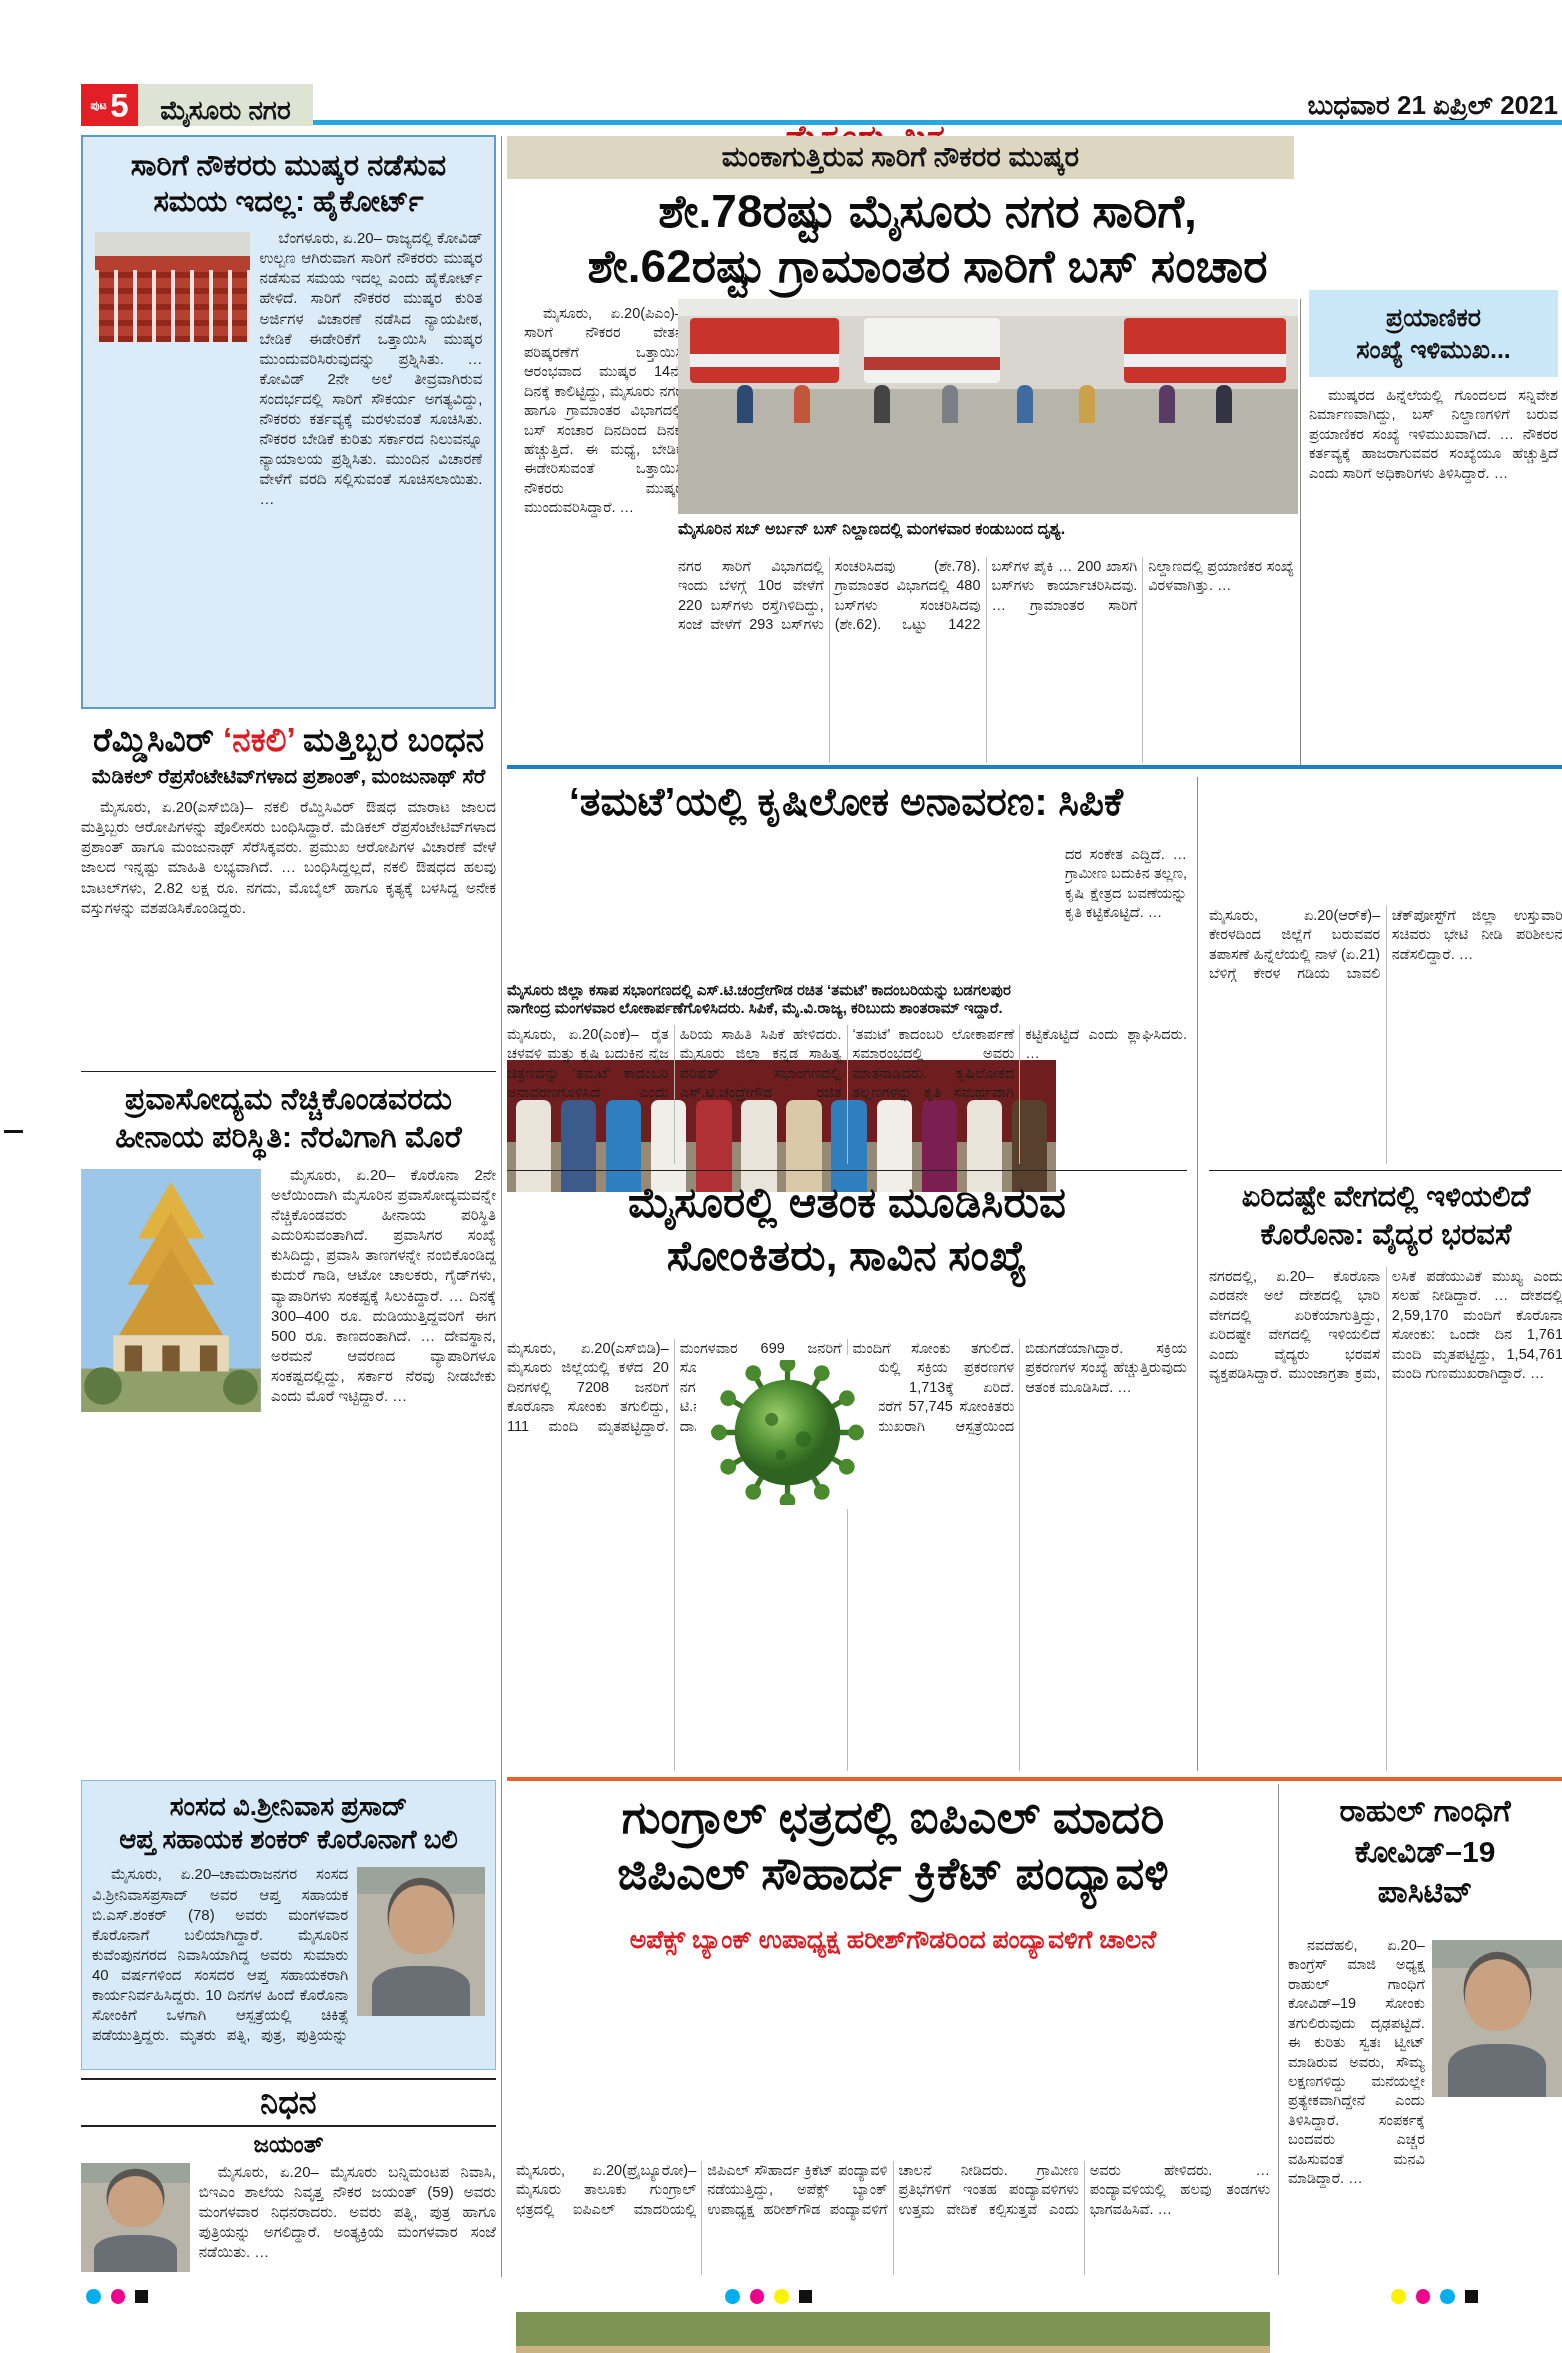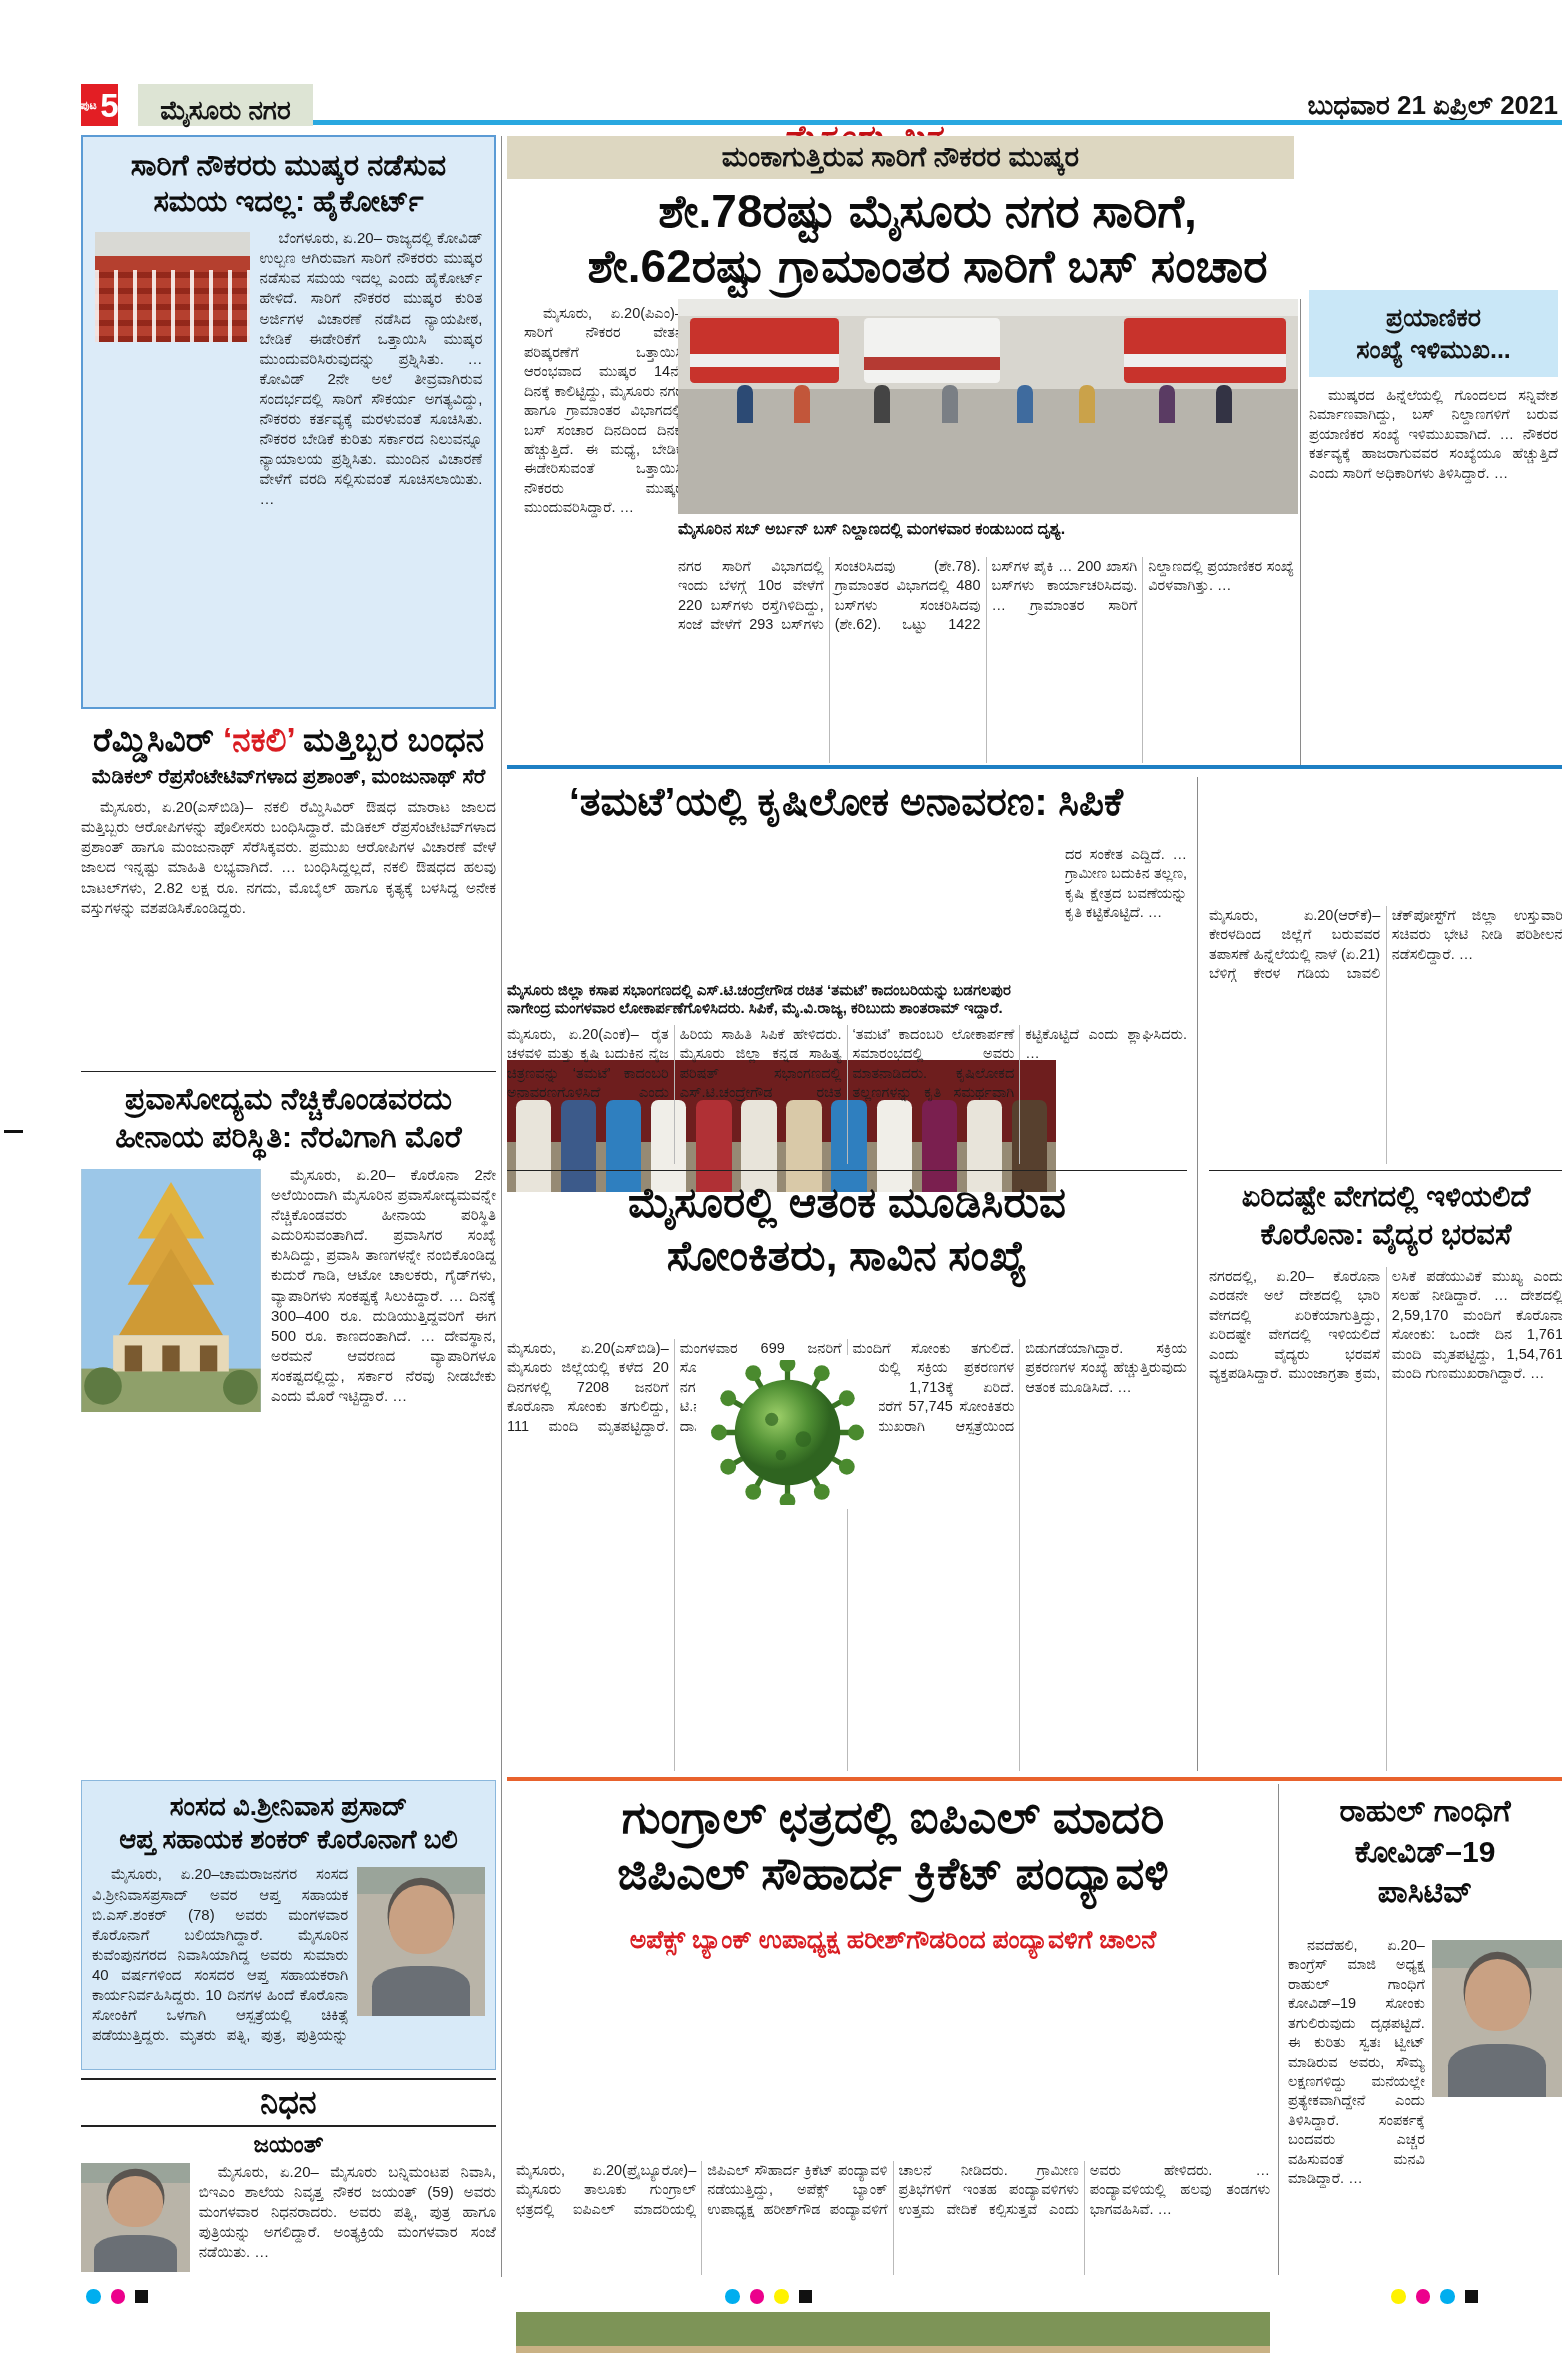--- a/index.html
+++ b/index.html
@@ -53,21 +53,21 @@
   .reg{display:flex;gap:10px;align-items:center;}
   .reg .dot{width:14.5px;height:14.5px;border-radius:50%;}
   .reg .sq{width:13px;height:13px;background:#111;}
   .dot.cy{background:#00aeef;}.dot.mg{background:#ec008c;}.dot.yl{background:#fff200;}
 </style>
 </head>
 <body>
 
 <div class="page">
 
-  <div class="abs pagenum-box" style="left:81px;top:84px;width:37px;height:42px;">
+  <div class="abs pagenum-box" style="left:81px;top:84px;width:57px;height:42px;">
     <span class="lbl">ಪುಟ</span>
     <span class="num">5</span>
   </div>
   <div class="abs section-box" style="left:138px;top:84px;width:175px;height:42px;">
     <span>ಮೈಸೂರು ನಗರ</span>
   </div>
   <div class="abs masthead" style="left:739px;top:86px;width:246px;margin-top:32px;">ಮೈಸೂರು ಮಿತ್ರ</div>
   <div class="abs date-line" style="left:1232px;top:90px;width:326px;">ಬುಧವಾರ 21 ಏಪ್ರಿಲ್ 2021</div>
   <div class="abs blue-rule" style="left:313px;top:120px;width:1249px;height:5px;"></div>
 

